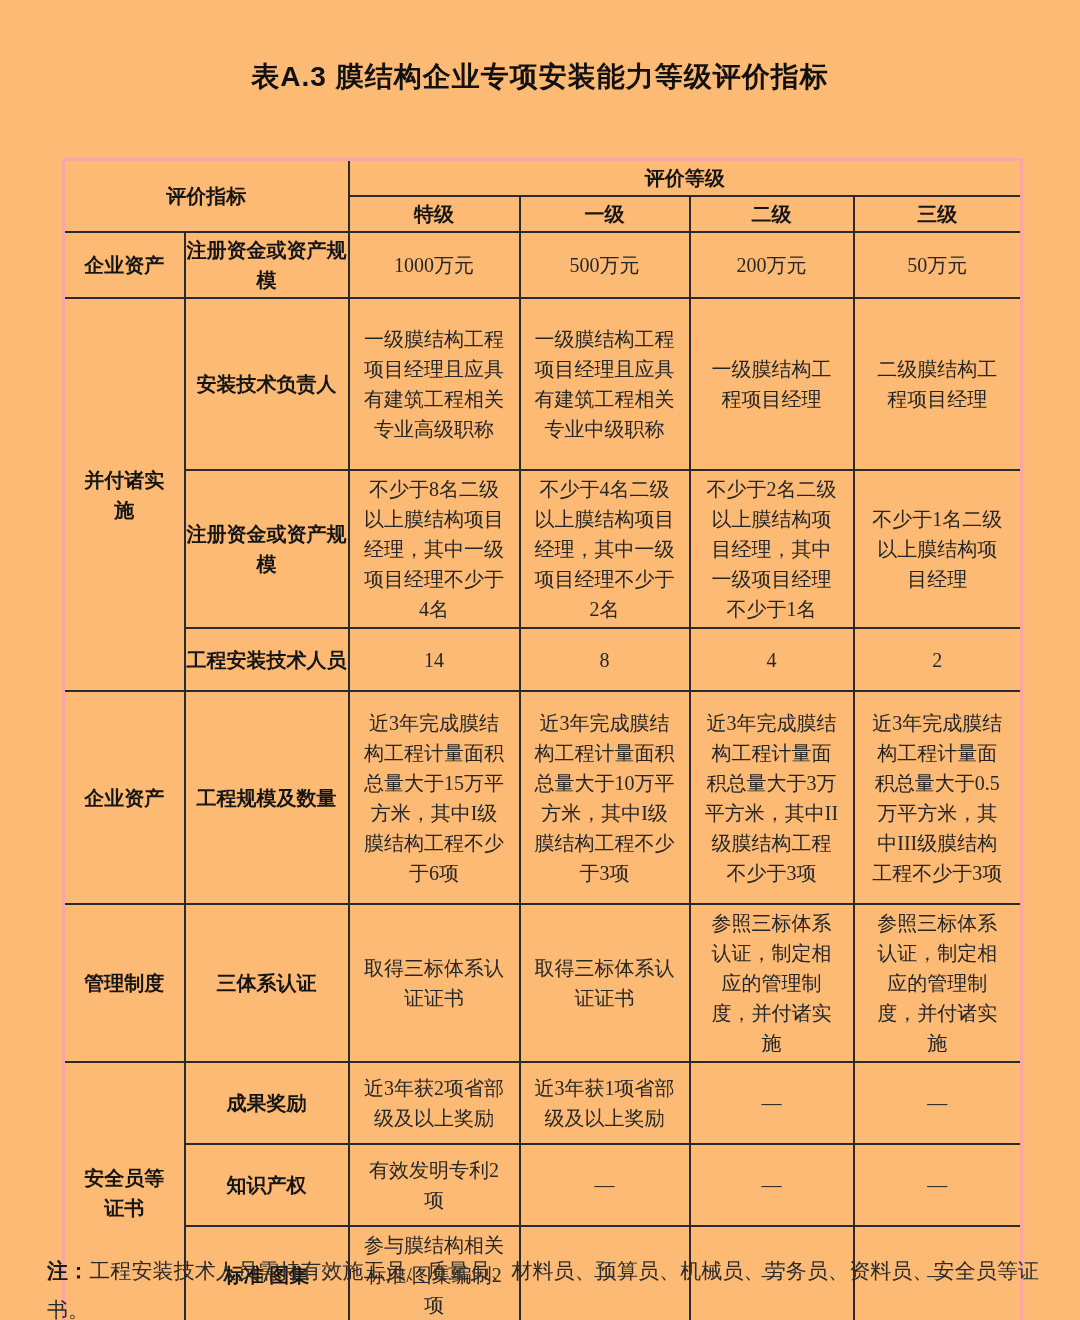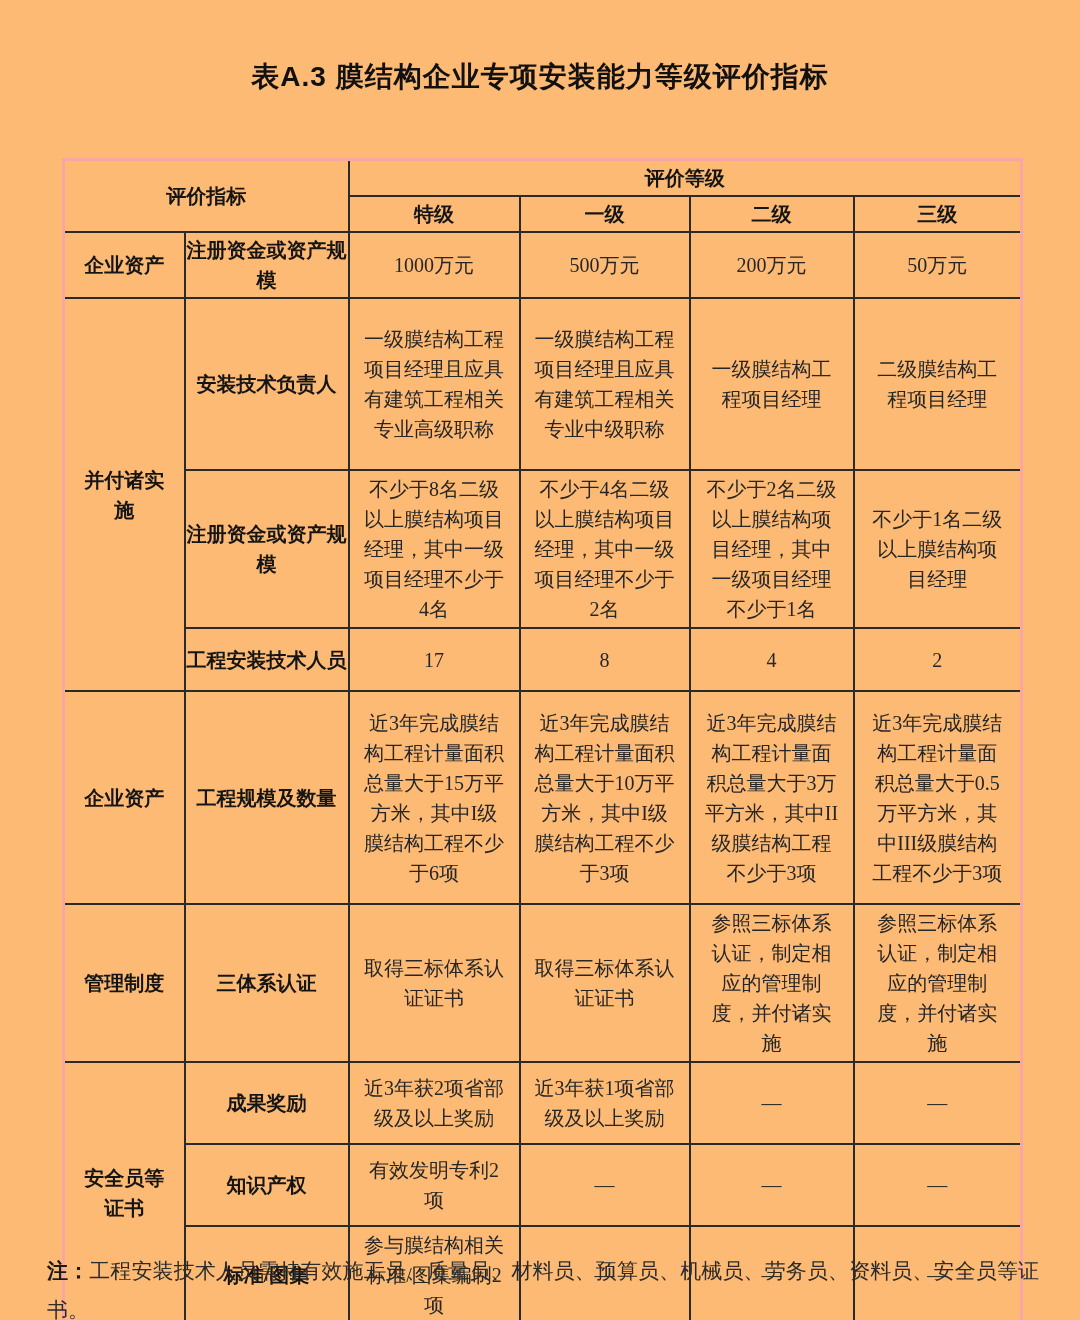--- a/index.html
+++ b/index.html
@@ -136,21 +136,21 @@
       </tr>
       <tr class="r5">
         <td class="ind">注册资金或资产规模</td>
         <td class="val">不少于8名二级以上膜结构项目经理，其中一级项目经理不少于4名</td>
         <td class="val">不少于4名二级以上膜结构项目经理，其中一级项目经理不少于2名</td>
         <td class="val">不少于2名二级以上膜结构项目经理，其中一级项目经理不少于1名</td>
         <td class="val">不少于1名二级以上膜结构项目经理</td>
       </tr>
       <tr class="r6">
         <td class="ind">工程安装技术人员</td>
-        <td class="val">17</td>
+        <td class="val">14</td>
         <td class="val">8</td>
         <td class="val">4</td>
         <td class="val">2</td>
       </tr>
 
       <tr class="r7">
         <td class="cat">企业资产</td>
         <td class="ind">工程规模及数量</td>
         <td class="val">近3年完成膜结构工程计量面积总量大于15万平方米，其中I级膜结构工程不少于6项</td>
         <td class="val">近3年完成膜结构工程计量面积总量大于10万平方米，其中I级膜结构工程不少于3项</td>

